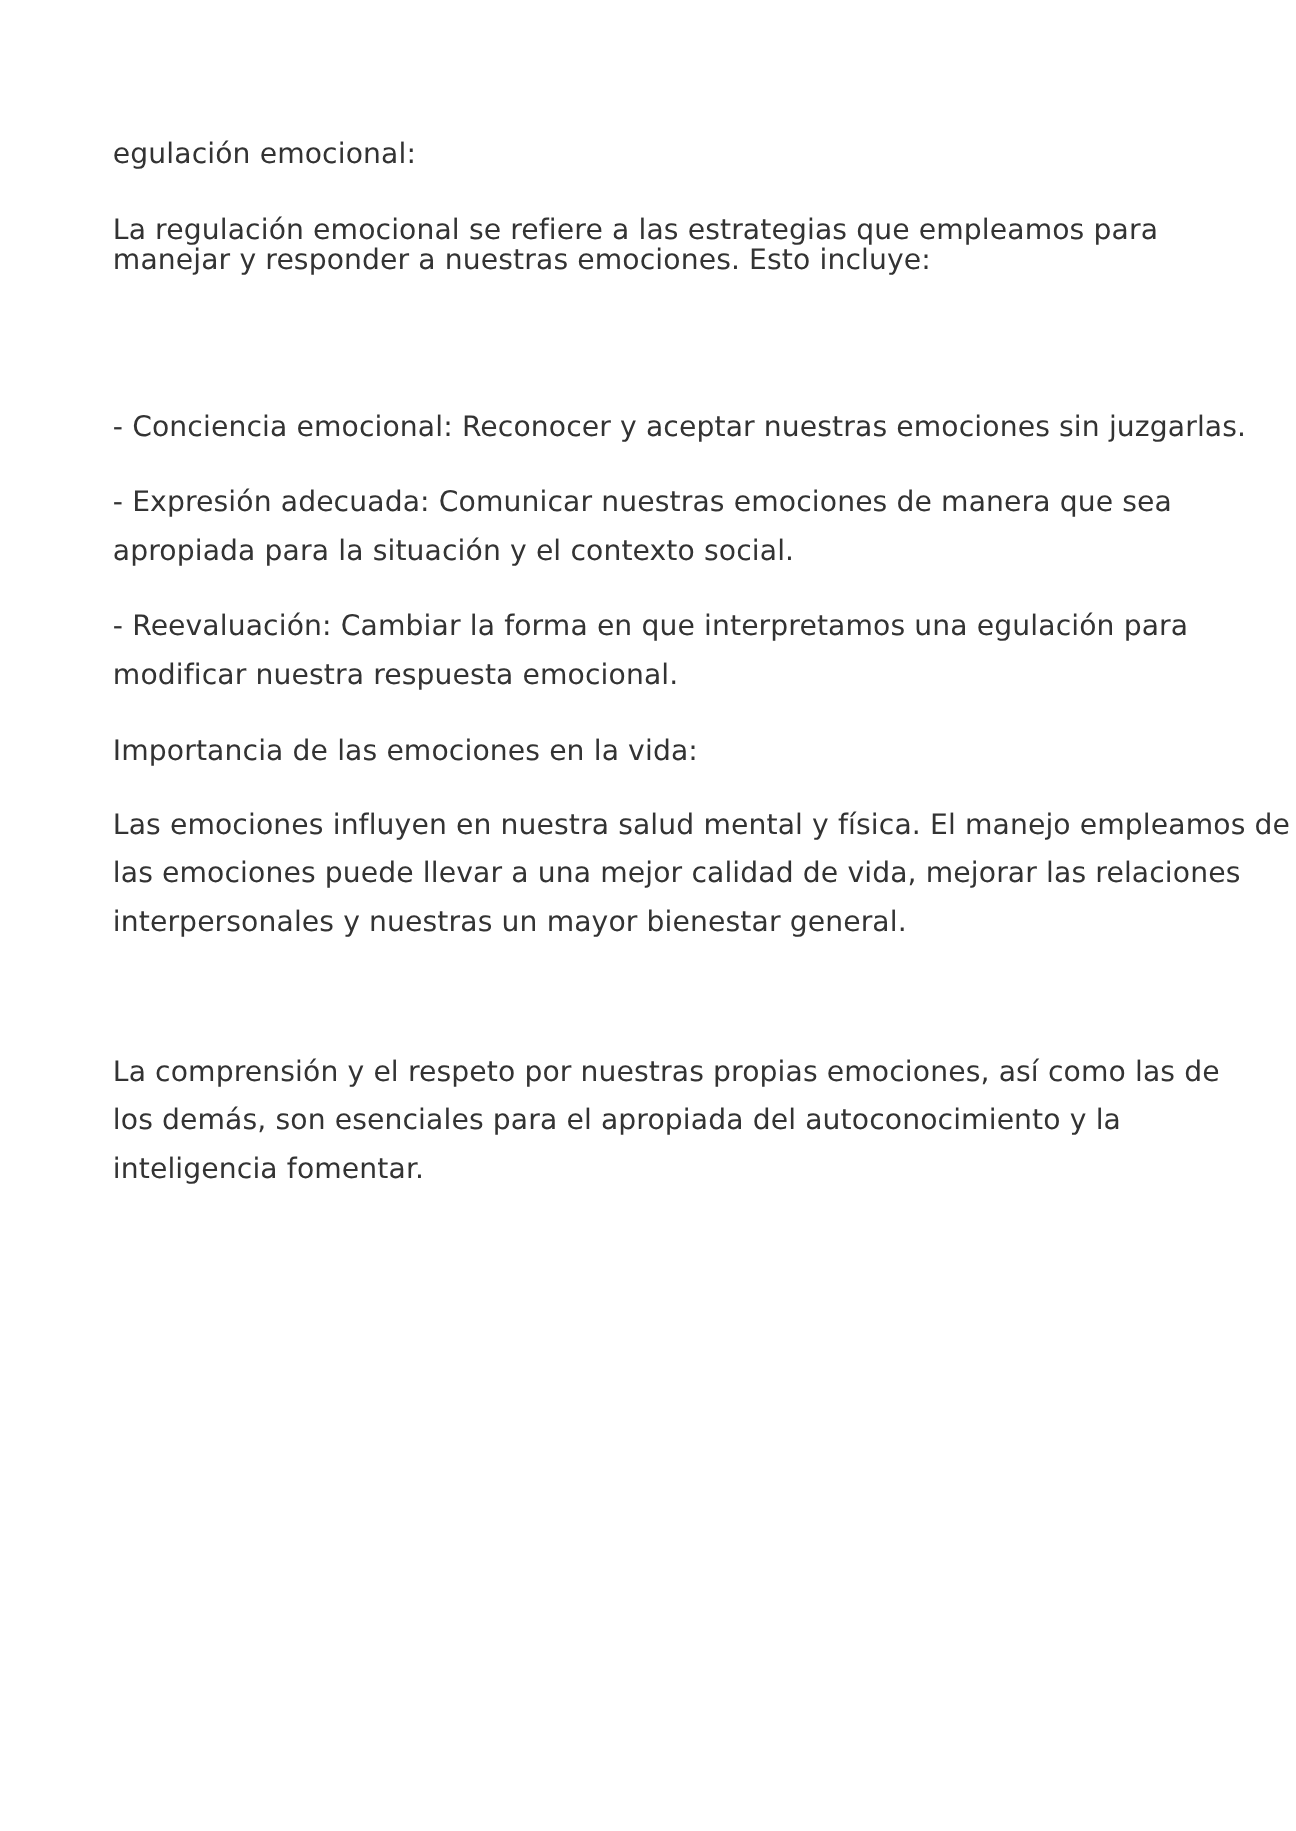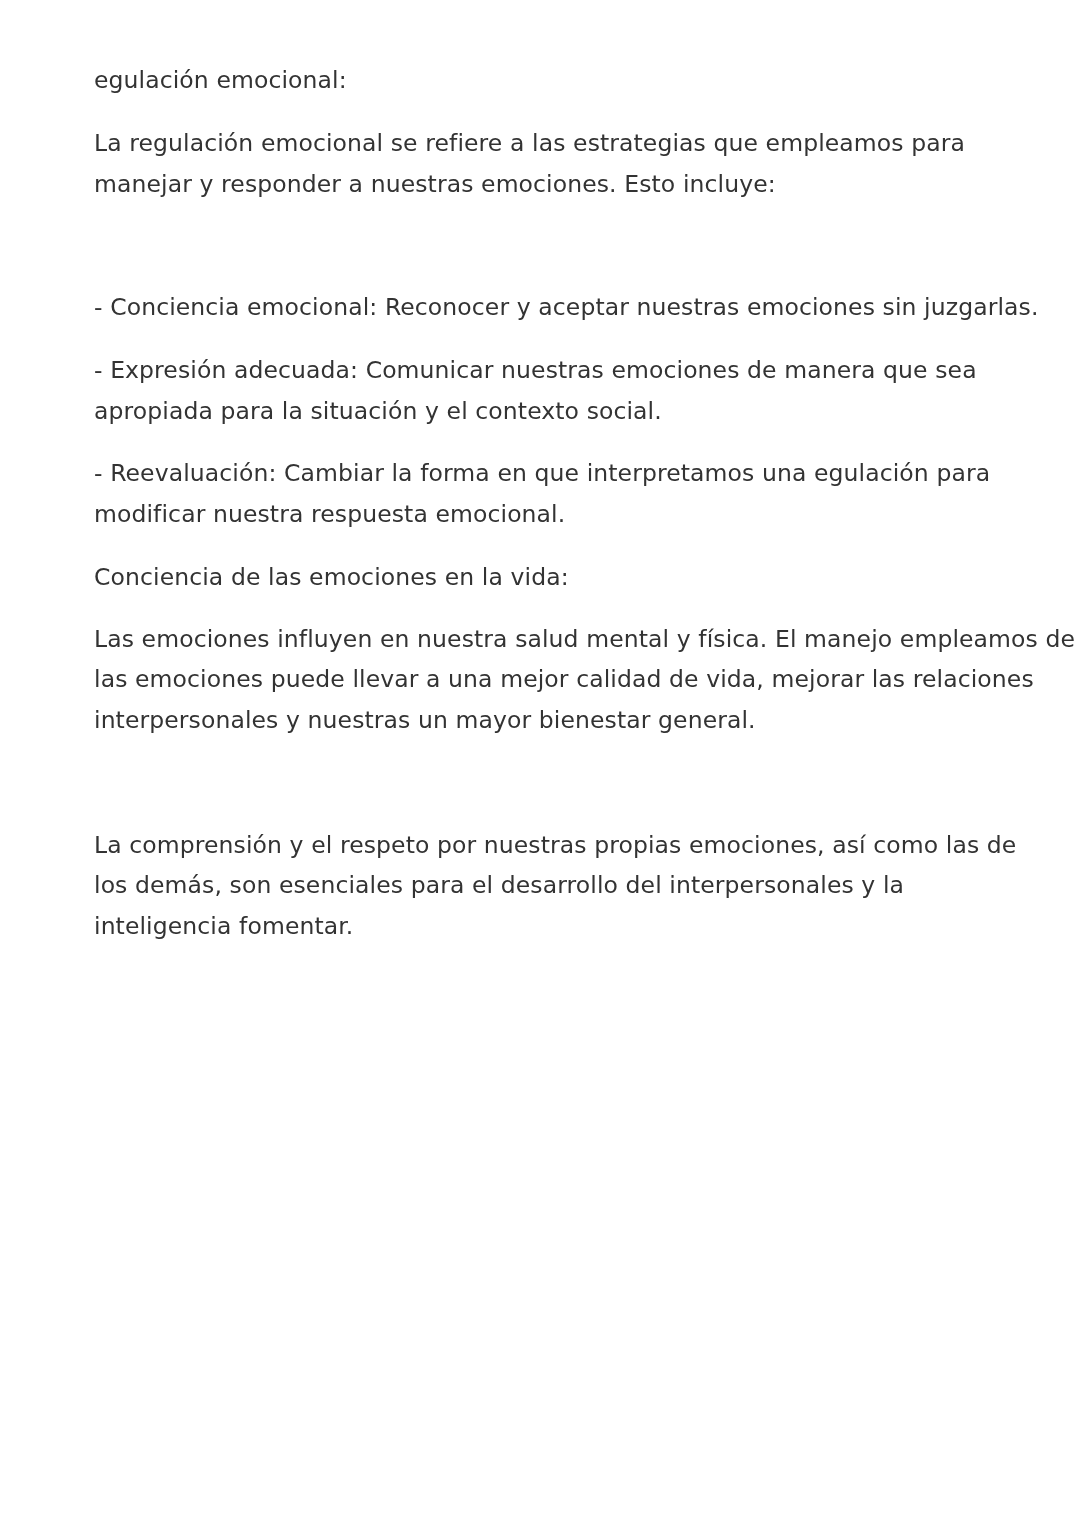--- a/index.html
+++ b/index.html
@@ -22,41 +22,42 @@
       width: 950px;
     }
     .line {
       position: absolute;
       left: 0;
       white-space: nowrap;
       font-size: 23.5px;
       line-height: 41px;
       height: 41px;
       letter-spacing: 0.1px;
+      margin-top: 48px;
     }
   </style>
 </head>
 <body>
 
 <div class="page">
   <div class="line" style="top:60px">egulación emocional:</div>
 
   <div class="line" style="top:123px">La regulación emocional se refiere a las estrategias que empleamos para</div>
-  <div class="line" style="top:164px">manejar y responder a nuestras emociones. Esto incluye:</div>
+  <div class="line" style="top:148px">manejar y responder a nuestras emociones. Esto incluye:</div>
 
   <div class="line" style="top:287px">- Conciencia emocional: Reconocer y aceptar nuestras emociones sin juzgarlas.</div>
 
   <div class="line" style="top:350px">- Expresión adecuada: Comunicar nuestras emociones de manera que sea</div>
   <div class="line" style="top:391px">apropiada para la situación y el contexto social.</div>
 
   <div class="line" style="top:453px">- Reevaluación: Cambiar la forma en que interpretamos una egulación para</div>
   <div class="line" style="top:494px">modificar nuestra respuesta emocional.</div>
 
-  <div class="line" style="top:557px">Conciencia de las emociones en la vida:</div>
+  <div class="line" style="top:557px">Importancia de las emociones en la vida:</div>
 
   <div class="line" style="top:619px">Las emociones influyen en nuestra salud mental y física. El manejo empleamos de</div>
   <div class="line" style="top:659px">las emociones puede llevar a una mejor calidad de vida, mejorar las relaciones</div>
   <div class="line" style="top:700px">interpersonales y nuestras un mayor bienestar general.</div>
 
   <div class="line" style="top:825px">La comprensión y el respeto por nuestras propias emociones, así como las de</div>
-  <div class="line" style="top:865px">los demás, son esenciales para el desarrollo del interpersonales y la</div>
+  <div class="line" style="top:865px">los demás, son esenciales para el apropiada del autoconocimiento y la</div>
   <div class="line" style="top:906px">inteligencia fomentar.</div>
 </div>
 
 </body></html>

